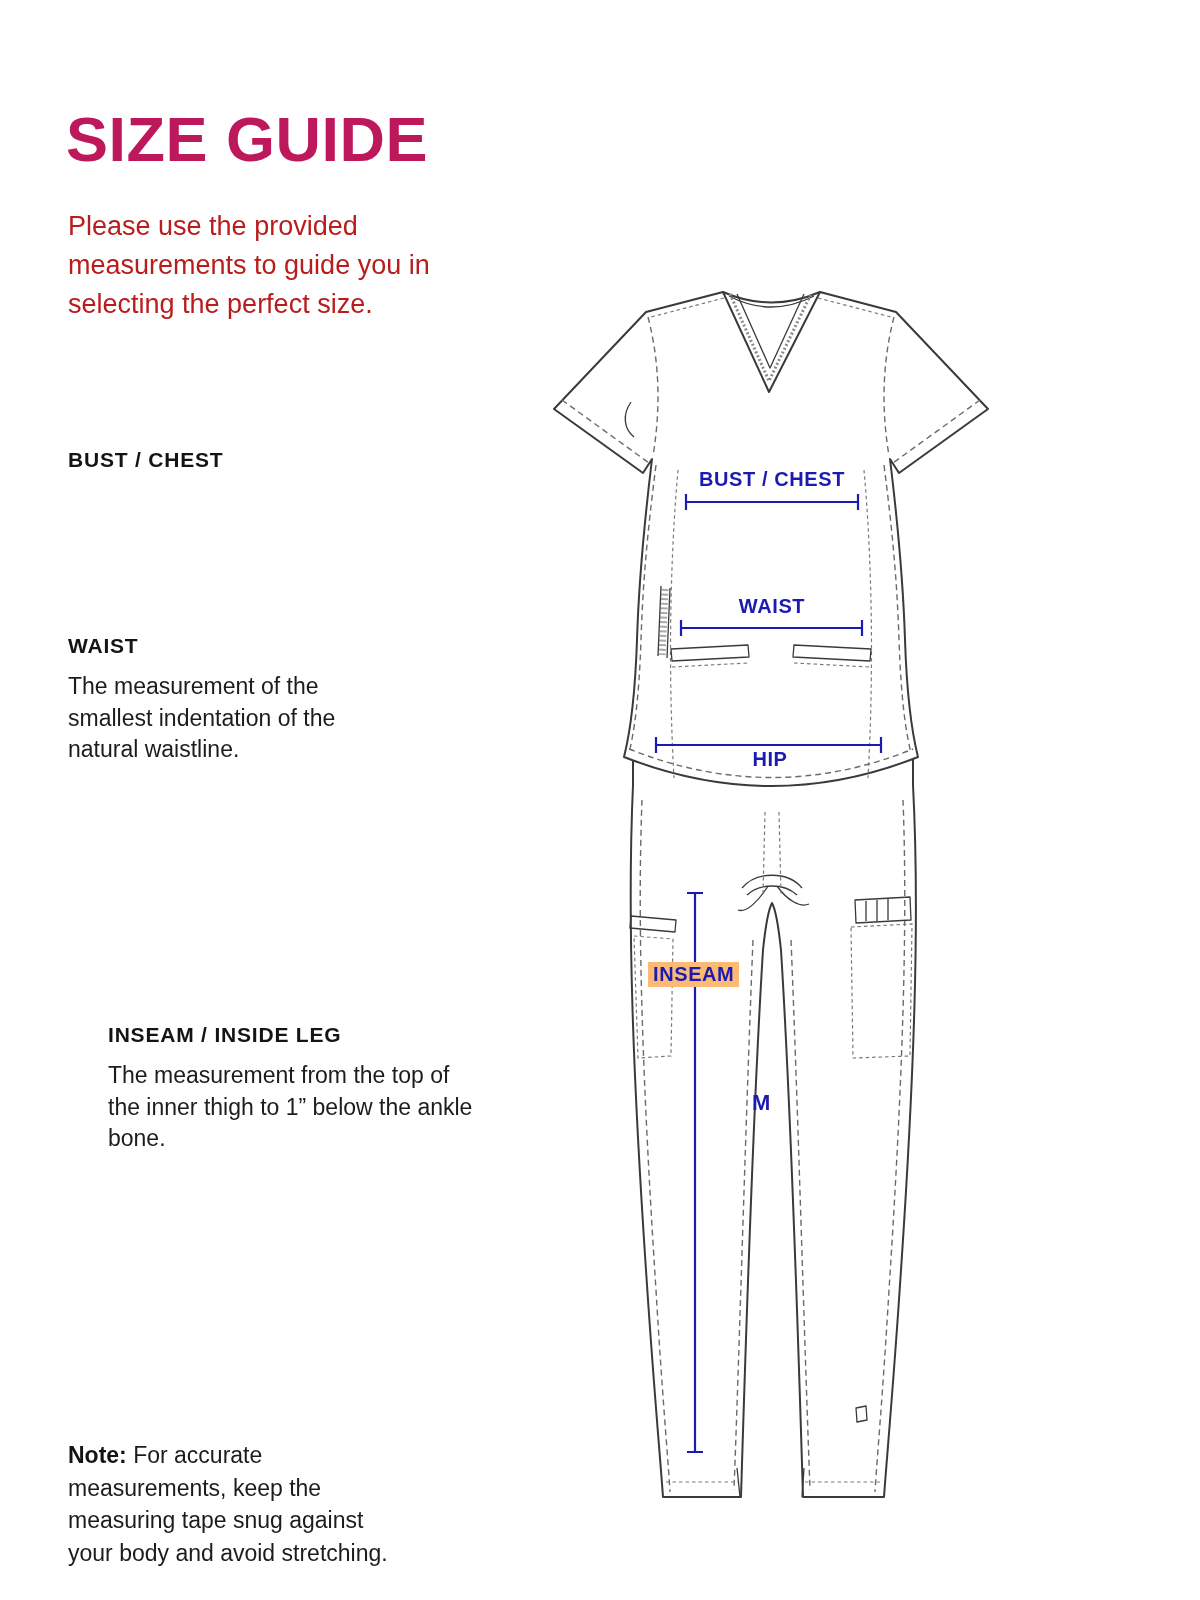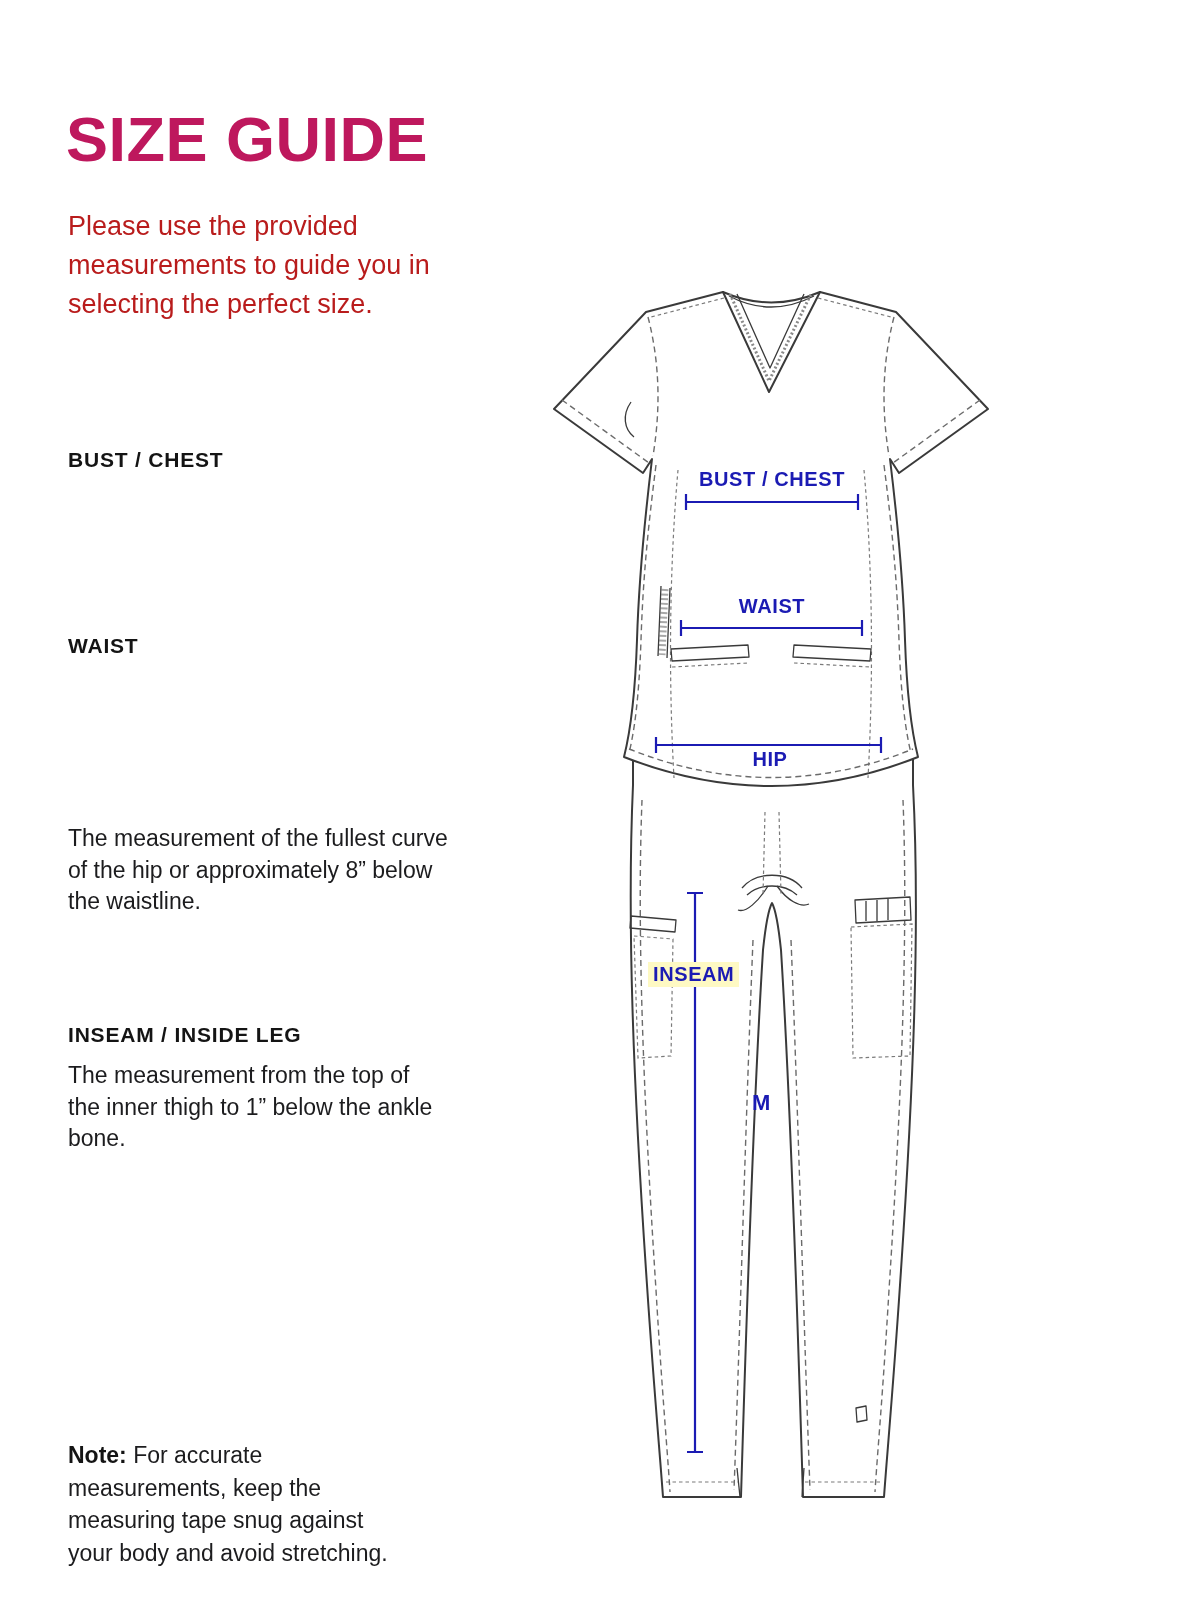--- a/index.html
+++ b/index.html
@@ -65,45 +65,45 @@
   .measure{fill:none;stroke:var(--accent);stroke-width:2.2;stroke-linecap:butt;}
   .mlabel{
     position:absolute;
     color:var(--accent);
     font-weight:700;
     font-size:20px;
     letter-spacing:0.6px;
     white-space:nowrap;
   }
   .mlabel.center{width:240px;text-align:center;}
-  .mlabel.onln{background:#fef9c3;padding:1px 5px;}
+  .mlabel.onln{background:#fdba74;padding:1px 5px;}
   .size-letter{font-size:22px;}
 </style>
 </head>
 <body>
 
 <div>
 
   <h1 class="abs title">SIZE GUIDE</h1>
 
   <p class="abs intro">Please use the provided measurements to guide you in selecting the perfect size.</p>
 
   <div class="abs section" style="top:448px;width:300px;">
     <h3 class="sec-heading">BUST / CHEST</h3>
   </div>
 
   <div class="abs section" style="top:634px;width:330px;">
     <h3 class="sec-heading">WAIST</h3>
+    <p class="sec-body">The measurement of the smallest indentation of the natural waistline.</p>
   </div>
 
   <div class="abs section" style="top:823px;width:385px;">
-    <p class="sec-body">The measurement of the fullest curve of the hip or approximately 8” below the waistline.</p>
-  </div>
-
-  <div class="abs section" style="top:1023px;width:365px;">
+  </div>
+
+  <div class="abs section" style="top:1023px;width:365px;margin-left:40px;">
     <h3 class="sec-heading">INSEAM / INSIDE LEG</h3>
     <p class="sec-body">The measurement from the top of the inner thigh to 1” below the ankle bone.</p>
   </div>
 
   <p class="abs note"><b>Note:</b><span> For accurate measurements, keep the measuring tape snug against your body and avoid stretching.</span></p>
 
   <svg class="abs diagram-svg" width="1200" height="1600" viewBox="0 0 1200 1600" aria-hidden="true">
 
     <g>
       <path class="solid fillw" d="

